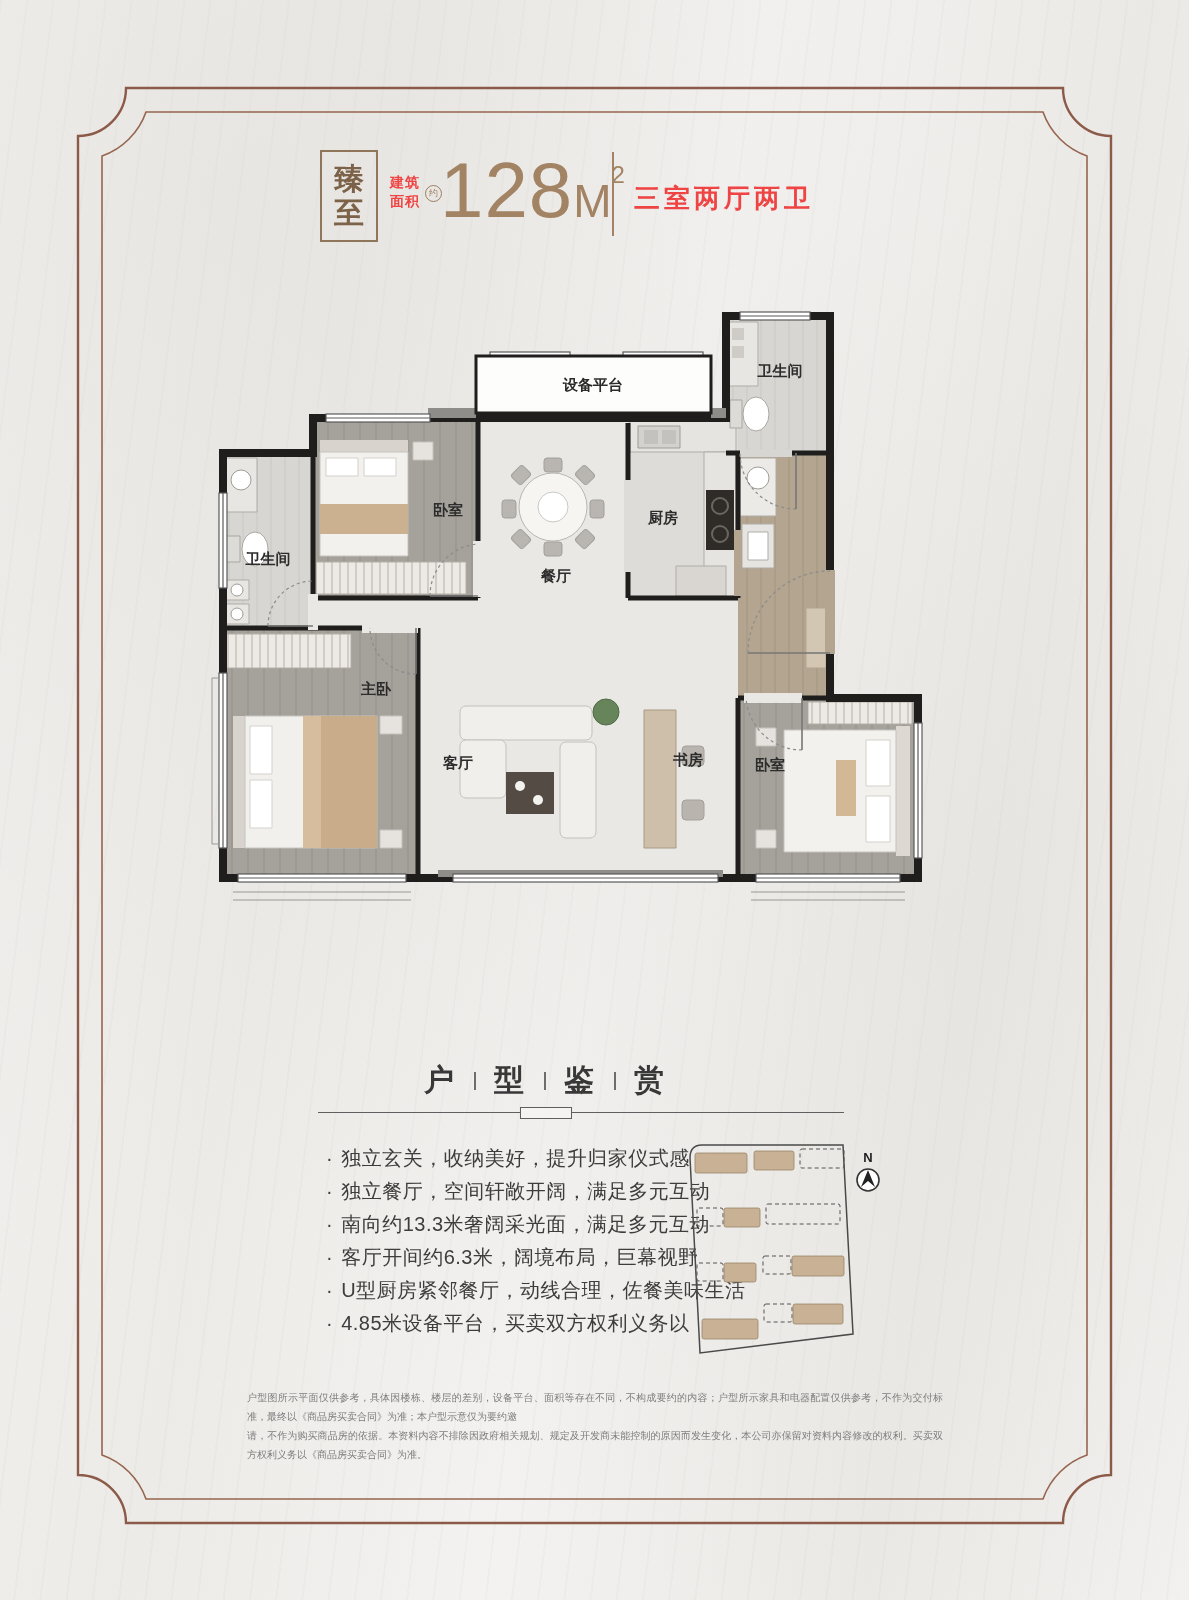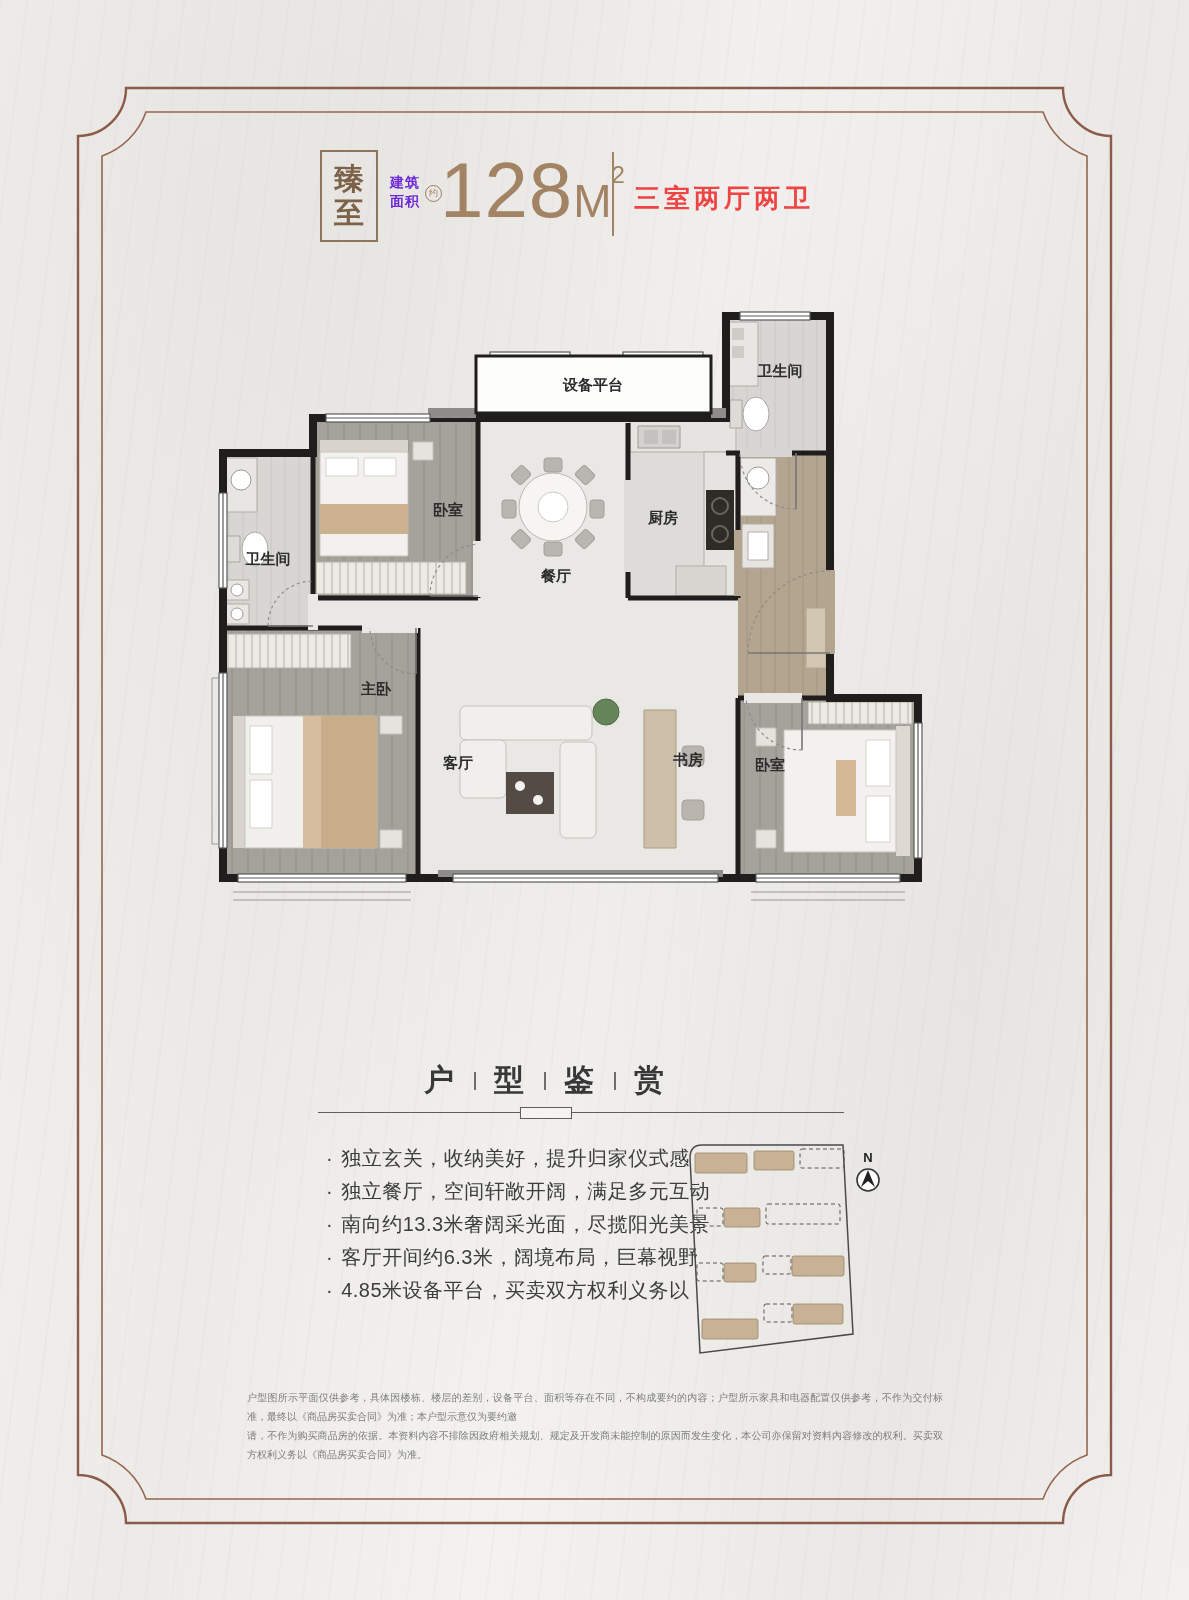--- a/index.html
+++ b/index.html
@@ -11,21 +11,21 @@
       radial-gradient(ellipse at 82% 58%, rgba(218,215,210,.26), transparent 55%),
       repeating-linear-gradient(97deg, rgba(120,115,110,.035) 0 2px, transparent 2px 26px),
       linear-gradient(100deg,#f2f1ef 0%,#edebe8 28%,#f3f2f0 52%,#ebe9e6 78%,#f2f1ef 100%);
   }
   .abs{position:absolute;}
   
   .brand-box{left:320px;top:150px;width:54px;height:88px;border:2px solid #8f755a;
     display:flex;flex-direction:column;align-items:center;justify-content:center;gap:2px;}
   .brand-box span{font-family:"DejaVu Serif",serif;font-size:30px;line-height:32px;
     color:#7c6248;font-weight:600;}
-  .area-label{left:390px;top:173px;font-size:14px;line-height:19px;color:#6d28d9;
+  .area-label{left:390px;top:173px;font-size:14px;line-height:19px;color:#ef4444;
     letter-spacing:1px;font-weight:600;}
   .approx{left:425px;top:185px;width:15px;height:15px;border:1px solid #9b7d60;border-radius:50%;
     color:#9b7d60;font-size:9px;display:flex;align-items:center;justify-content:center;}
   .big-num{left:440px;top:146px;color:#a28464;white-space:nowrap;}
   .big-num .digits{font-size:78px;line-height:88px;letter-spacing:1px;}
   .big-num .unit{font-size:46px;}
   .big-num .sup{font-size:24px;vertical-align:34px;}
   .hdr-divider{left:612px;top:152px;width:2px;height:84px;background:#a28464;}
   .layout-text{left:634px;top:181px;font-size:26px;letter-spacing:4px;color:#ef4444;font-weight:600;}
   
@@ -257,22 +257,23 @@
   <span>鉴</span>
     <span class="tdiv"></span>
   <span>赏</span>
 </div>
 <div class="abs rule"></div>
 <div class="abs rule-orn"></div>
 
 <ul class="abs features">
   <li><span class="dot">·</span><span>独立玄关，收纳美好，提升归家仪式感</span></li>
   <li><span class="dot">·</span><span>独立餐厅，空间轩敞开阔，满足多元互动</span></li>
-  <li><span class="dot">·</span><span>南向约13.3米奢阔采光面，尽揽阳光美景</span></li>
+  <li><span class="dot">·</span><span>南向约13.3米奢阔采光面，满足多元互动</span></li>
   <li><span class="dot">·</span><span>客厅开间约6.3米，阔境布局，巨幕视野</span></li>
+  <li><span class="dot">·</span><span>U型厨房紧邻餐厅，动线合理，佐餐美味生活</span></li>
   <li><span class="dot">·</span><span>4.85米设备平台，买卖双方权利义务以</span></li>
 </ul>
 
 <svg class="abs" style="left:650px;top:1120px" width="300" height="250" viewBox="0 0 300 250">
   <path d="M52,25 L193,25 L203,214 L50,233 L40,38 Q40,25 52,25 Z" fill="none" stroke="#4a4a4a" stroke-width="1.5"></path>
   <g id="mm-blocks">
       <rect x="45" y="33" width="52" height="20" rx="2" fill="#c9b196" stroke="#9a8668" stroke-width="0.8"></rect>
       <rect x="104" y="31" width="40" height="19" rx="2" fill="#c9b196" stroke="#9a8668" stroke-width="0.8"></rect>
       <rect x="150" y="29" width="44" height="19" rx="2" fill="none" stroke="#555555" stroke-width="1" stroke-dasharray="4 3"></rect>
       <rect x="47" y="88" width="26" height="18" rx="2" fill="none" stroke="#555555" stroke-width="1" stroke-dasharray="4 3"></rect>

